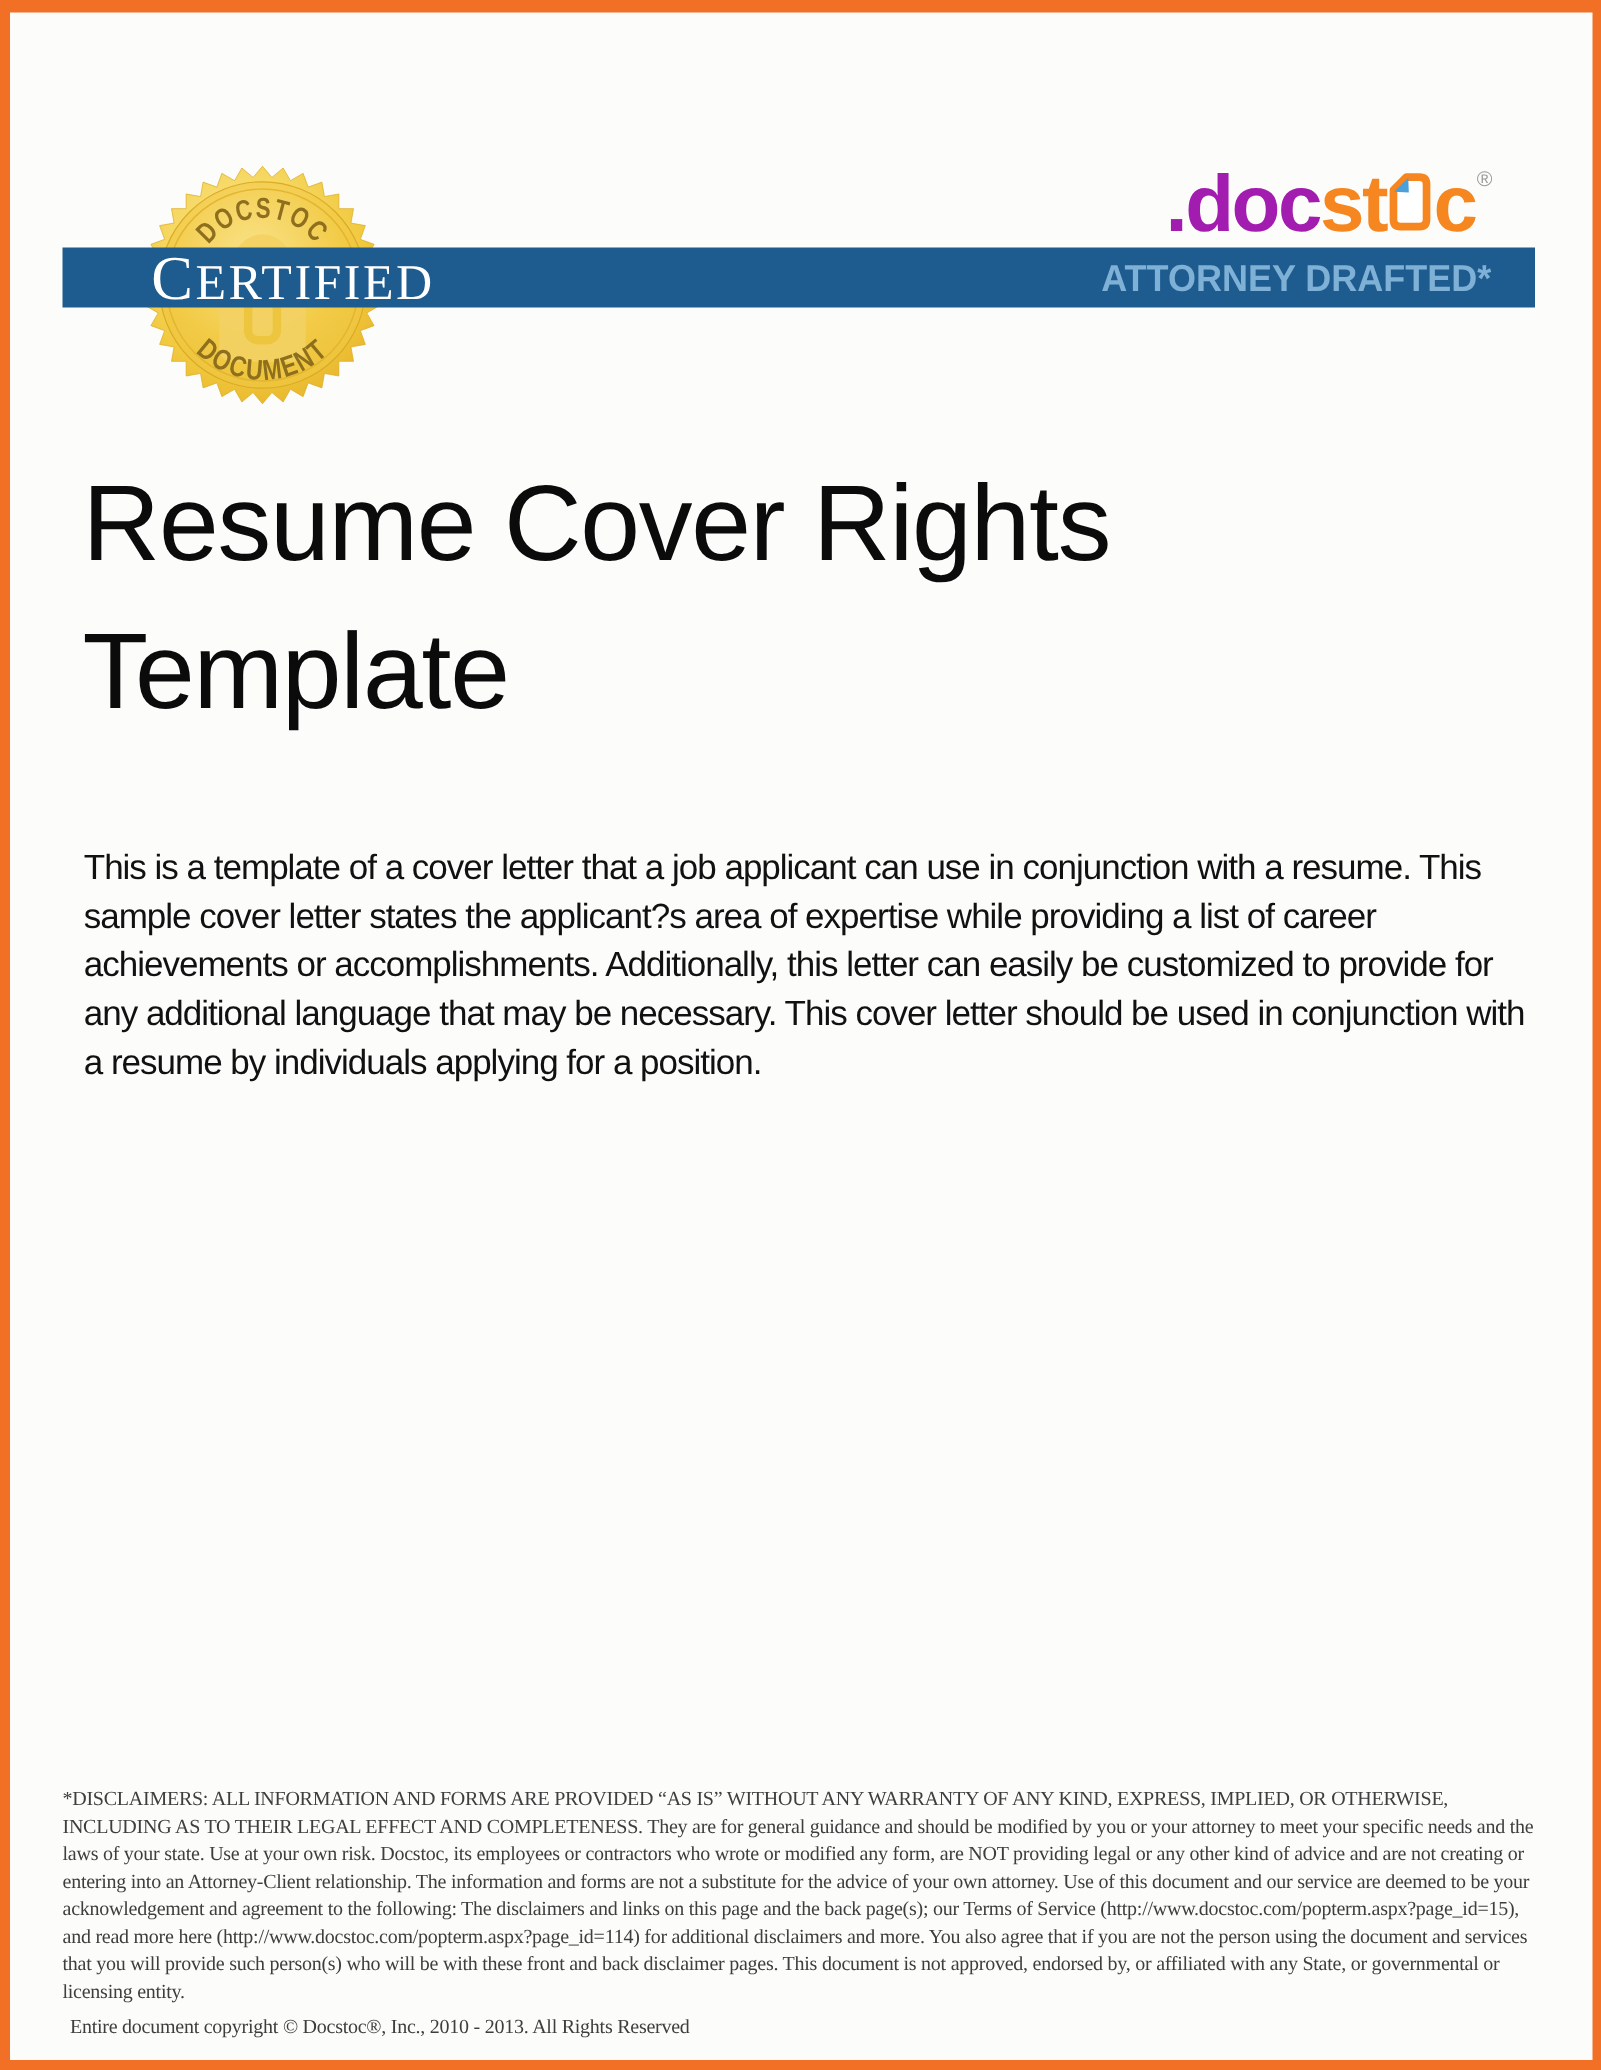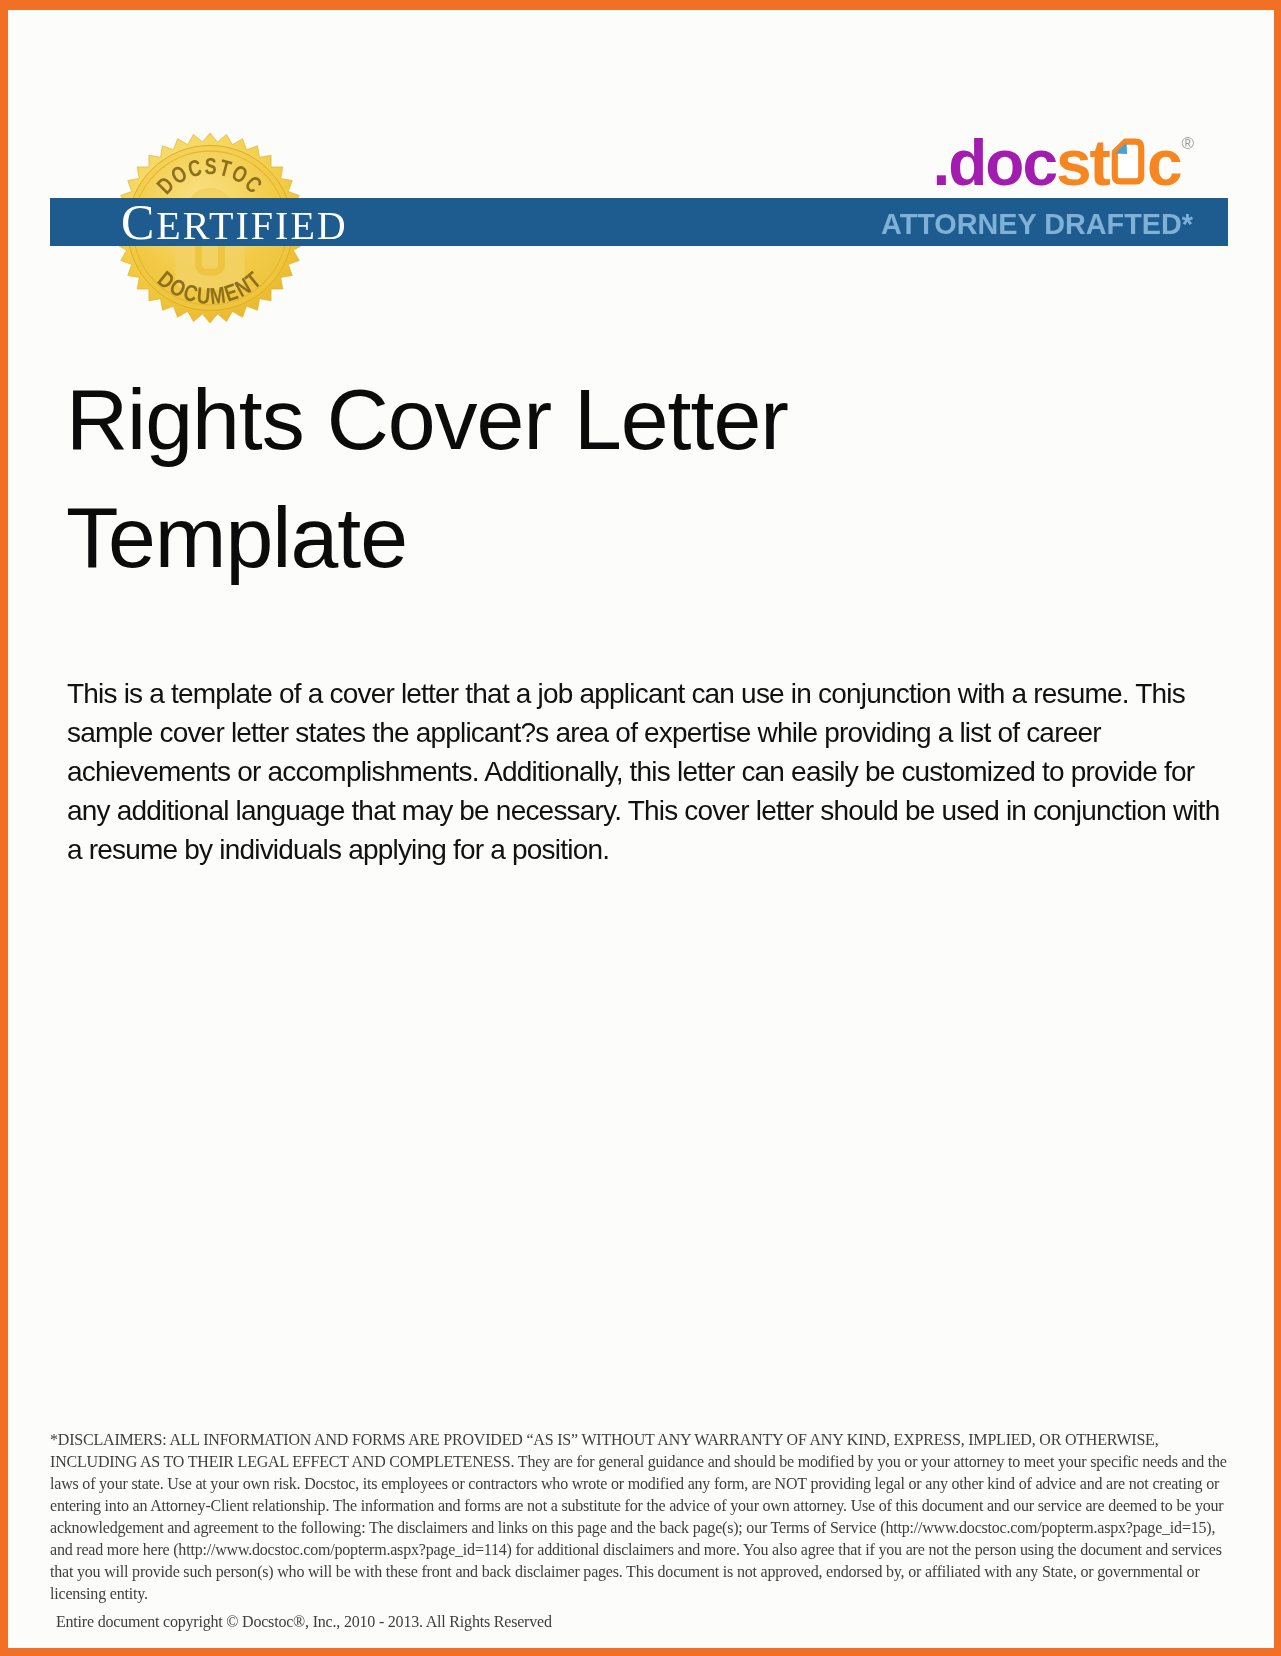--- a/index.html
+++ b/index.html
@@ -106,21 +106,21 @@
   <div class="tagline">ATTORNEY DRAFTED*</div>
 </div>
 
 <div class="logo">
   <span class="gray">.doc</span><span class="orange">st</span><svg class="doc-glyph" viewBox="0 0 36 48">
       <path d="M15 3 H26 Q32 3 32 9 V39 Q32 45 26 45 H10 Q4 45 4 39 V14 Z" fill="#ffffff" stroke="#f6861f" stroke-width="6.5" stroke-linejoin="round"></path>
       <path d="M4.5 15.5 L16.5 3.5 L17 16 Z" fill="#4aa0d8"></path>
     </svg><span class="orange">c</span><span class="reg">®</span>
 </div>
 
-<div class="title">Rights Cover Letter Template</div>
+<div class="title">Resume Cover Rights Template</div>
 
 <div class="desc">This is a template of a cover letter that a job applicant can use in conjunction with a resume.  This sample cover letter states the applicant?s area of expertise while providing a list of career achievements or accomplishments.  Additionally, this letter can easily be customized to provide for any additional language that may be necessary. This cover letter should be used in conjunction with a resume by individuals applying for a position.</div>
 
 <div class="footer">
   <p>*DISCLAIMERS: ALL INFORMATION AND FORMS ARE PROVIDED “AS IS” WITHOUT ANY WARRANTY OF ANY KIND, EXPRESS, IMPLIED, OR OTHERWISE, INCLUDING AS TO THEIR LEGAL EFFECT AND COMPLETENESS. They are for general guidance and should be modified by you or your attorney to meet your specific needs and the laws of your state. Use at your own risk. Docstoc, its employees or contractors who wrote or modified any form, are NOT providing legal or any other kind of advice and are not creating or entering into an Attorney-Client relationship. The information and forms are not a substitute for the advice of your own attorney. Use of this document and our service are deemed to be your acknowledgement and agreement to the following:  The disclaimers and links on this page and the back page(s); our Terms of Service (http://www.docstoc.com/popterm.aspx?page_id=15), and read more here (http://www.docstoc.com/popterm.aspx?page_id=114) for additional disclaimers and more.  You also agree that if you are not the person using the document and services that you will provide such person(s) who will be with these front and back disclaimer pages.  This document is not approved, endorsed by, or affiliated with any State, or governmental or licensing entity.</p>
   <p class="copyright">Entire document copyright © Docstoc®, Inc., 2010 - 2013. All Rights Reserved</p>
 </div>
 
 <div class="frame"></div>
 

